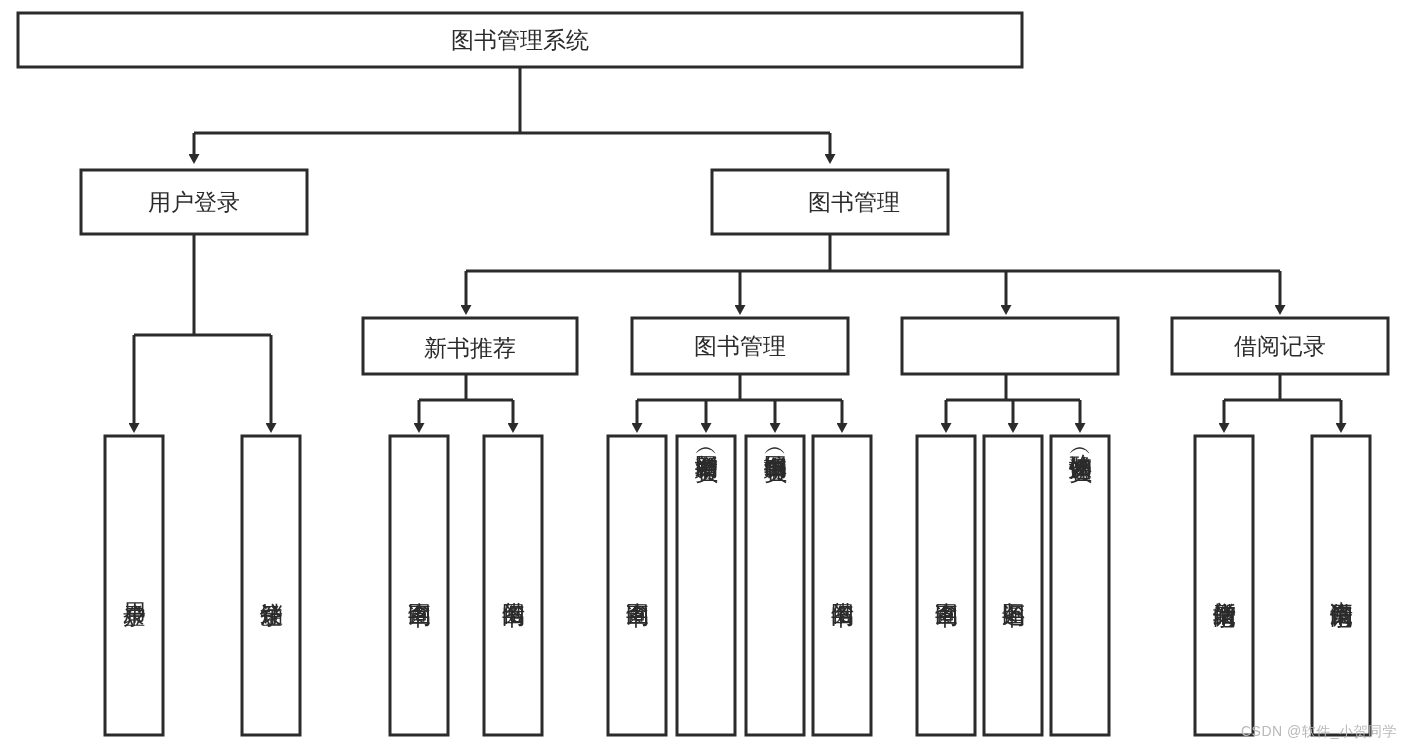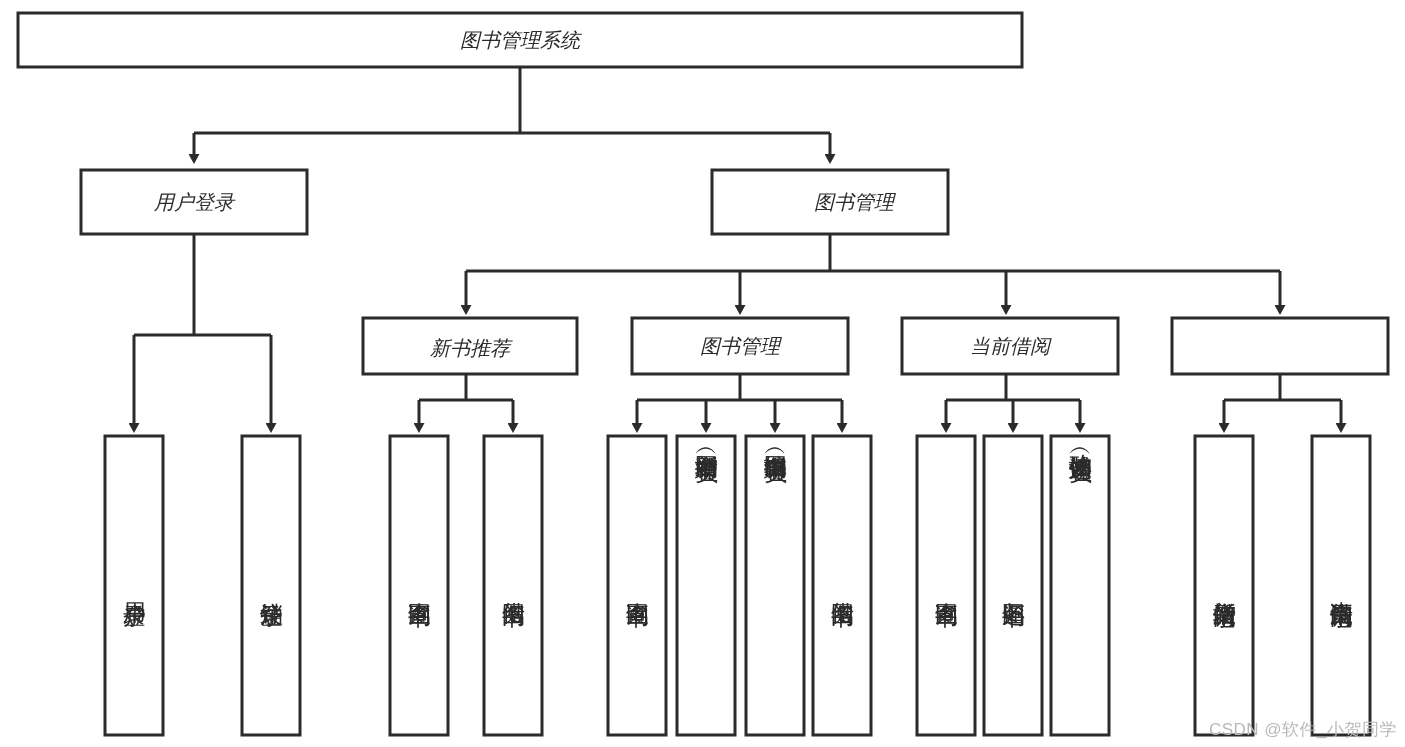--- a/index.html
+++ b/index.html
@@ -2,29 +2,29 @@
 <html><head>
 <meta charset="utf-8">
 <style>
   html,body{margin:0;padding:0;background:#ffffff;}
   body{width:1405px;height:747px;overflow:hidden;
        font-family:"Liberation Sans","DejaVu Sans",sans-serif;}
   #diagram-root{position:relative;width:1405px;height:747px;background:#fff;}
   svg#tree{position:absolute;left:0;top:0;width:1405px;height:747px;}
   .nodebox{fill:#ffffff;stroke:#2b2b2b;stroke-width:3;}
   .link{stroke:#2b2b2b;stroke-width:3;fill:none;}
-  .watermark{position:absolute;right:8px;bottom:6px;font-size:17px;
+  .watermark{position:absolute;right:8px;bottom:6px;font-size:14px;
              color:#b9b9b9;font-family:"Liberation Sans","DejaVu Sans",sans-serif;
              letter-spacing:.5px;white-space:nowrap;}
   .vtextbox{position:absolute;display:flex;align-items:center;justify-content:center;}
   .vtext{writing-mode:vertical-rl;text-orientation:upright;
          font-size:23px;color:#2b2b2b;line-height:1.12;letter-spacing:1px;
          text-align:center;font-family:"Liberation Sans","DejaVu Sans",sans-serif;}
   .htextbox{position:absolute;display:flex;align-items:center;justify-content:center;
-            font-size:20px;color:#2b2b2b;font-style:italic;}
+            font-size:23px;color:#2b2b2b;}
 </style>
 </head>
 <body>
 
 <div id="diagram-root">
 
   <svg id="tree" viewBox="0 0 1405 747" xmlns="http://www.w3.org/2000/svg">
     <defs>
       <marker id="arrow" markerWidth="10" markerHeight="11" refX="1" refY="5.5" orient="auto" markerUnits="userSpaceOnUse">
         <path d="M0,0 L10,5.5 L0,11 z" fill="#2b2b2b"></path>
@@ -100,21 +100,21 @@
     <rect class="nodebox" x="1312" y="436" width="58" height="299"></rect>
   </svg>
 
   <div class="htextbox" style="left:18px;top:13px;width:1004px;height:54px;">图书管理系统</div>
 
   <div class="htextbox" style="left:81px;top:170px;width:226px;height:64px;">用户登录</div>
   <div class="htextbox" style="left:712px;top:170px;width:236px;height:64px;padding-left:24px;">图书管理</div>
 
   <div class="htextbox" style="left:363px;top:318px;width:214px;height:60px;border-radius:8px;">新书推荐</div>
   <div class="htextbox" style="left:632px;top:318px;width:216px;height:56px;">图书管理</div>
-  <div class="htextbox" style="left:902px;top:318px;width:216px;height:56px;">当前借阅</div>
+  <div class="htextbox" style="left:1172px;top:318px;width:216px;height:56px;">借阅记录</div>
 
   <div class="vtextbox" style="left:105px;top:436px;width:58px;height:299px;">
     <span class="vtext">用户登录</span>
     </div>
   <div class="vtextbox" style="left:242px;top:436px;width:58px;height:299px;">
     <span class="vtext">注销登录</span>
     </div>
 
   <div class="vtextbox" style="left:390px;top:436px;width:58px;height:299px;">
     <span class="vtext">查询图书</span>

